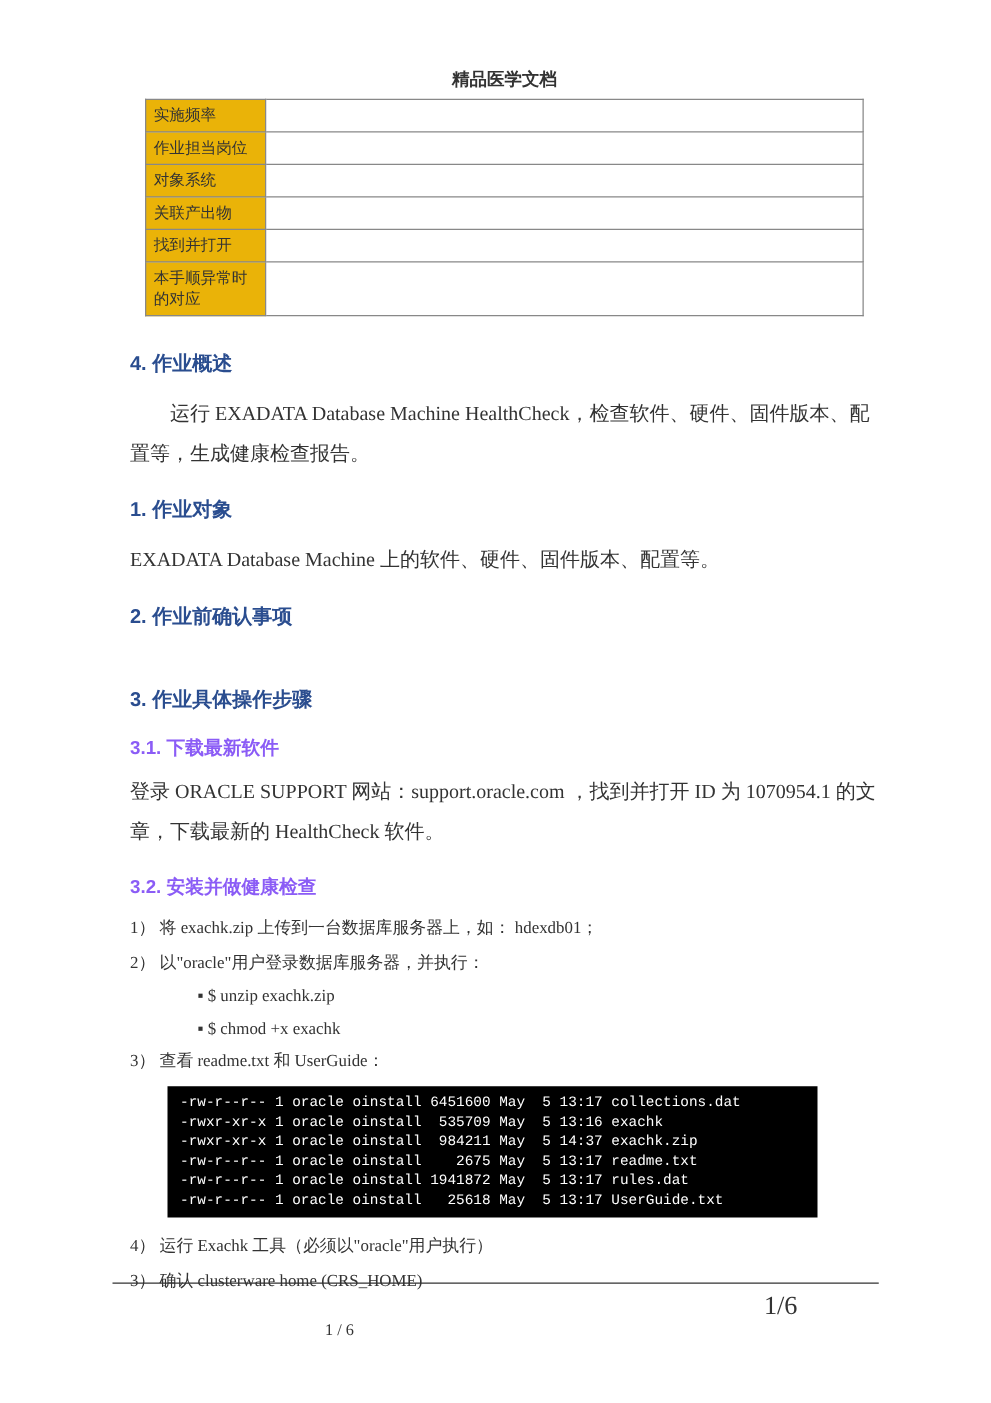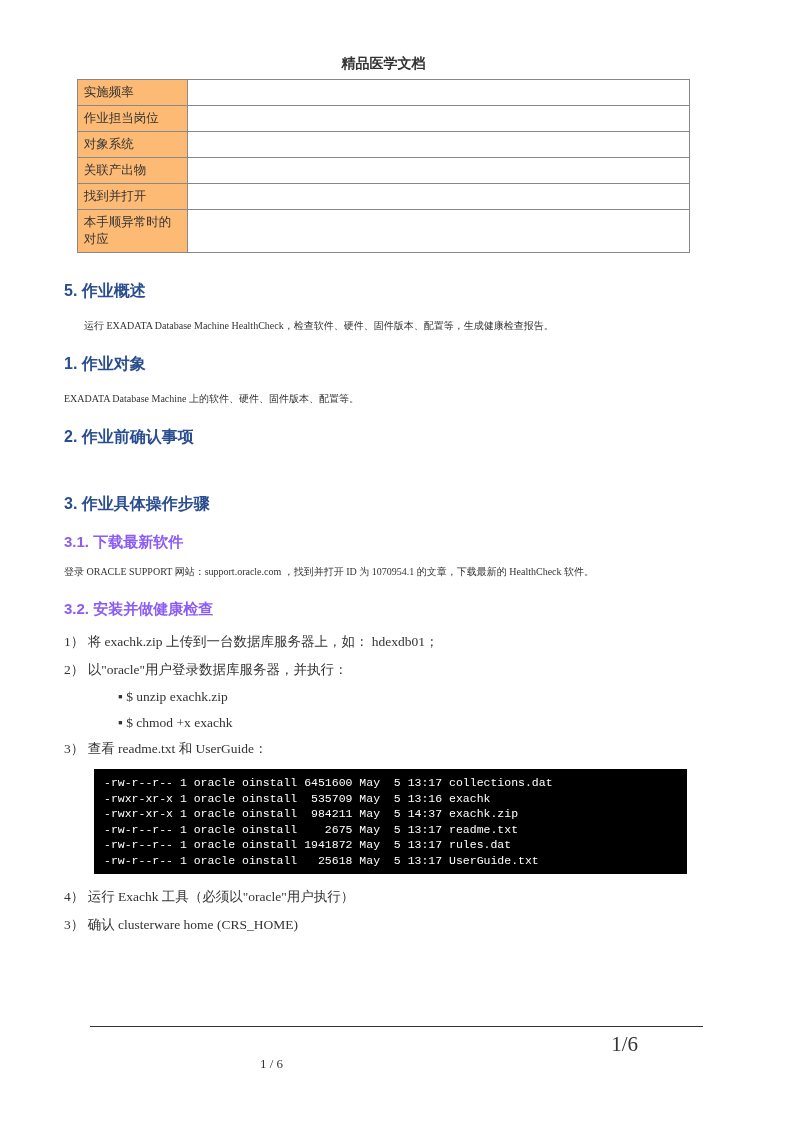--- a/index.html
+++ b/index.html
@@ -5,43 +5,43 @@
     * { margin: 0; padding: 0; box-sizing: border-box; }
     body {
       width: 793px;
       height: 1122px;
       background: #fff;
       font-family: "SimSun", "Microsoft YaHei", serif;
       position: relative;
       color: #333;
     }
     .page {
-      padding: 55px 90px 40px 64px;
+      padding: 55px 90px 40px 104px;
     }
     .header-title {
       text-align: center;
       font-weight: bold;
       font-size: 14px;
       margin-bottom: 6px;
       font-family: "Microsoft YaHei", sans-serif;
     }
     table.info-table {
       border-collapse: collapse;
       width: 96%;
       margin: 0 auto 28px auto;
     }
     table.info-table td {
       border: 1px solid #888;
       padding: 4px 6px;
       font-size: 12.5px;
       height: 22px;
     }
     table.info-table td.label {
-      background: #fdba74;
-      width: 110px;
+      background: #eab308;
+      width: 96px;
       font-family: "Microsoft YaHei", sans-serif;
     }
     table.info-table td.value {
       background: #fff;
     }
     h2.section {
       color: #2a4d8f;
       font-size: 16px;
       font-weight: bold;
       margin-top: 18px;
@@ -50,21 +50,21 @@
     }
     h3.subsection {
       color: #8b5cf6;
       font-size: 15px;
       font-weight: bold;
       margin-top: 18px;
       margin-bottom: 10px;
       font-family: "Microsoft YaHei", sans-serif;
     }
     p.body-text {
-      font-size: 10px;
+      font-size: 16px;
       line-height: 2.0;
       margin-bottom: 12px;
     }
     p.indent {
       text-indent: 2em;
     }
     .list-item {
       font-size: 13.5px;
       line-height: 1.9;
       margin-bottom: 2px;
@@ -77,21 +77,21 @@
     .bullet-item::before {
       content: "▪ ";
     }
     .terminal {
       background: #000;
       color: #fff;
       font-family: "Courier New", monospace;
       font-size: 11.5px;
       padding: 6px 10px;
       margin: 8px 0 10px 30px;
-      width: 593px;
+      width: 520px;
       line-height: 1.35;
       white-space: pre;
     }
     .footer-line {
       position: absolute;
       bottom: 95px;
       left: 90px;
       right: 90px;
       border-top: 1px solid #333;
     }
@@ -136,21 +136,21 @@
           <td class="label">找到并打开</td>
           <td class="value"></td>
         </tr>
     <tr>
           <td class="label">本手顺异常时的对应</td>
           <td class="value"></td>
         </tr>
   </tbody>
     </table>
 
-  <h2 class="section">5.  作业概述</h2>
+  <h2 class="section">4.  作业概述</h2>
   <p class="body-text indent">运行 EXADATA Database Machine HealthCheck，检查软件、硬件、固件版本、配置等，生成健康检查报告。</p>
 
   <h2 class="section">1.  作业对象</h2>
   <p class="body-text">EXADATA Database Machine 上的软件、硬件、固件版本、配置等。</p>
 
   <h2 class="section">2.  作业前确认事项</h2>
 
   <div style="height: 14px;"></div>
 
   <h2 class="section">3.  作业具体操作步骤</h2>

